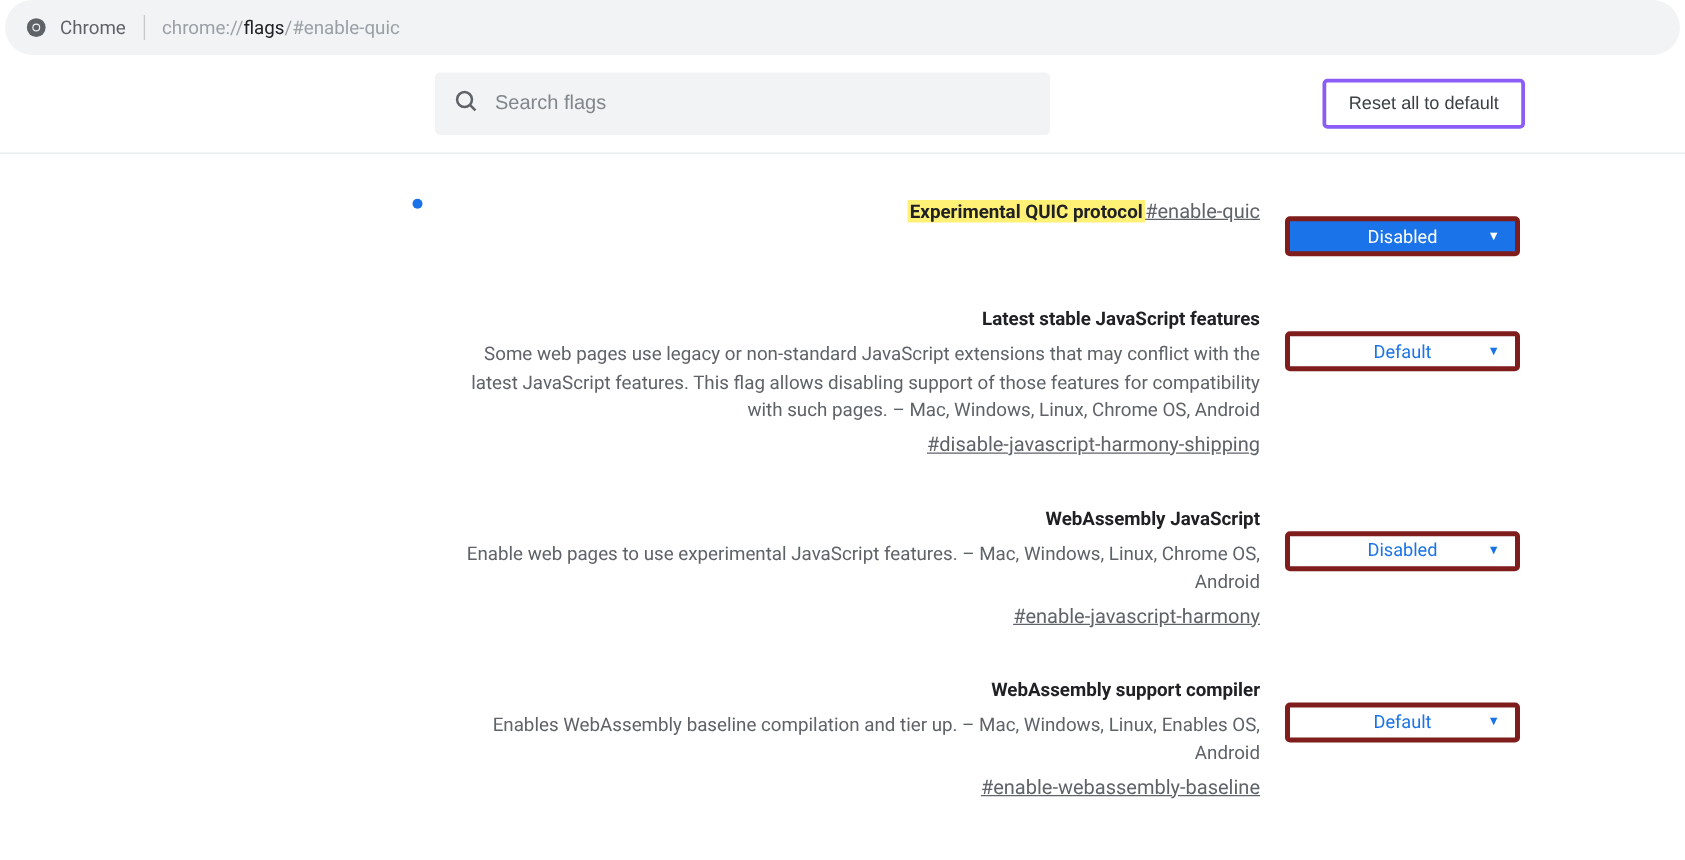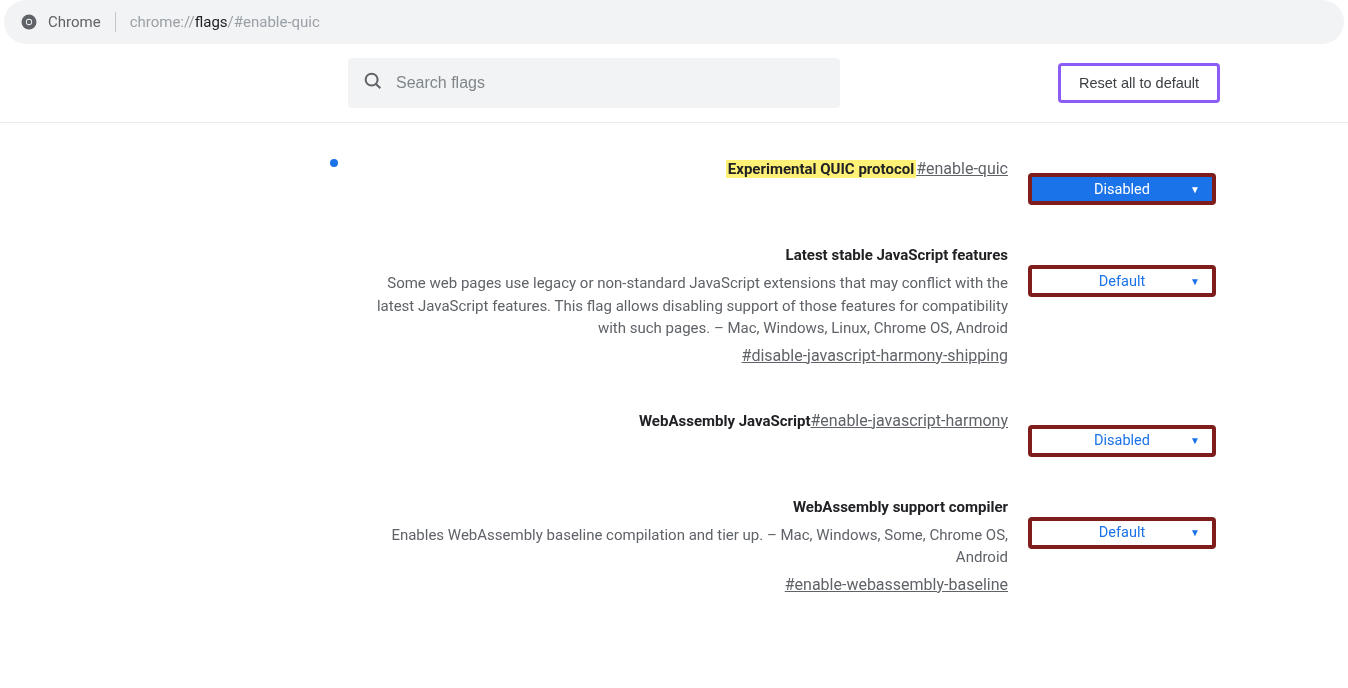--- a/index.html
+++ b/index.html
@@ -205,31 +205,31 @@
         <div class="flag-main"><span class="flag-title">Latest stable JavaScript features</span><div class="flag-desc">Some web pages use legacy or non-standard JavaScript extensions that may conflict with the latest JavaScript features. This flag allows disabling support of those features for compatibility with such pages. – Mac, Windows, Linux, Chrome OS, Android</div><a class="flag-anchor">#disable-javascript-harmony-shipping</a></div>
         <div class="select-col">
           <div class="select-box">
             <span>Default</span>
             <span class="caret">▼</span>
           </div>
         </div>
       </div>
       <div class="flag-row">
         <div class="dot-col"></div>
-        <div class="flag-main"><span class="flag-title">WebAssembly JavaScript</span><a class="flag-anchor">#enable-javascript-harmony</a></div>
+        <div class="flag-main"><span class="flag-title">WebAssembly JavaScript</span><div class="flag-desc">Enable web pages to use experimental JavaScript features. – Mac, Windows, Linux, Chrome OS, Android</div><a class="flag-anchor">#enable-javascript-harmony</a></div>
         <div class="select-col">
           <div class="select-box">
             <span>Disabled</span>
             <span class="caret">▼</span>
           </div>
         </div>
       </div>
       <div class="flag-row">
         <div class="dot-col"></div>
-        <div class="flag-main"><span class="flag-title">WebAssembly support compiler</span><div class="flag-desc">Enables WebAssembly baseline compilation and tier up. – Mac, Windows, Some, Chrome OS, Android</div><a class="flag-anchor">#enable-webassembly-baseline</a></div>
+        <div class="flag-main"><span class="flag-title">WebAssembly support compiler</span><div class="flag-desc">Enables WebAssembly baseline compilation and tier up. – Mac, Windows, Linux, Enables OS, Android</div><a class="flag-anchor">#enable-webassembly-baseline</a></div>
         <div class="select-col">
           <div class="select-box">
             <span>Default</span>
             <span class="caret">▼</span>
           </div>
         </div>
       </div>
     </div>
 </div>
 

